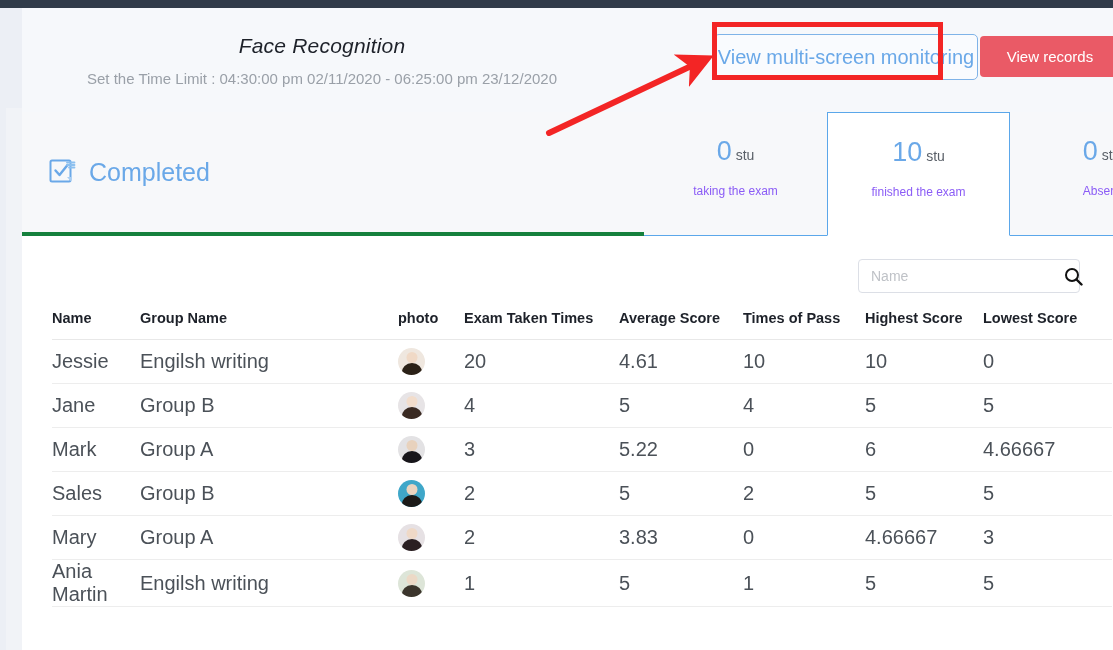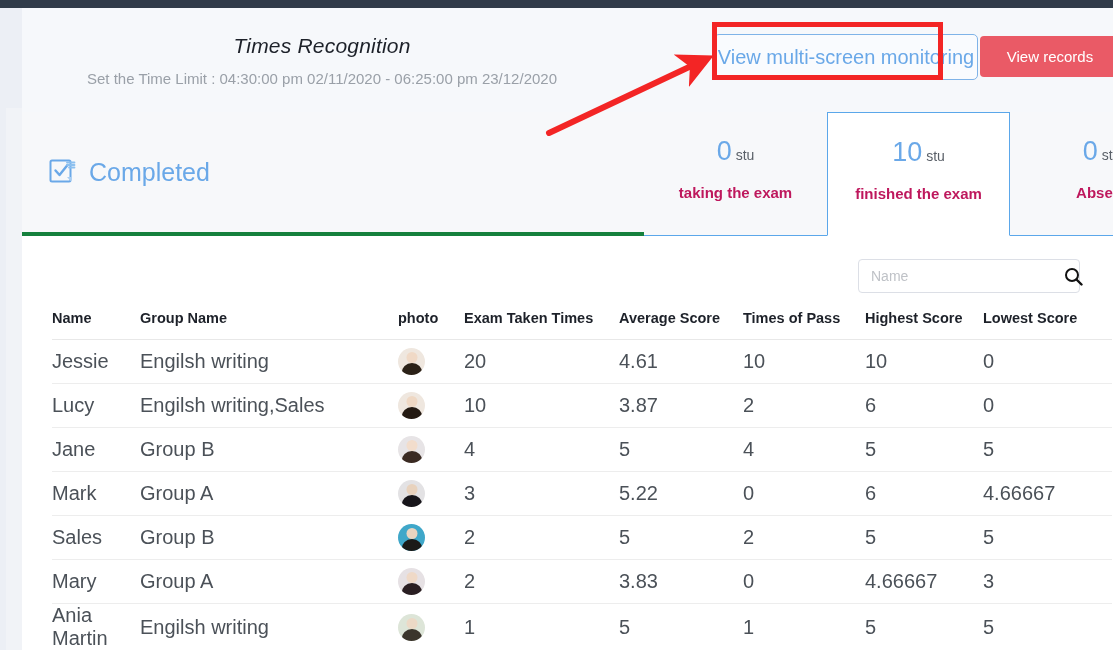--- a/index.html
+++ b/index.html
@@ -97,21 +97,21 @@
     padding-top: 26px;
   }
   .stat-cell.active {
     background: #ffffff;
     border: 1px solid #5ba7ea;
     border-bottom: 1px solid #ffffff;
     position: relative; z-index: 2;
   }
   .stat-cell .num { font-size: 27px; color: #6aa8e8; line-height: 1; }
   .stat-cell .unit { font-size: 14px; color: #5a6068; margin-left: 4px; }
-  .stat-cell .cap { font-size: 15px; color: #be185d; margin-top: 19px; font-weight: bold; }
+  .stat-cell .cap { font-size: 12px; color: #8b5cf6; margin-top: 19px; }
   .stats-tail {
     flex: 1 1 auto;
     background: #f7f8fa;
     border-bottom: 1px solid #5ba7ea;
   }
 
   
   .search-wrap {
     position: absolute; left: 836px; top: 147px; width: 222px; height: 34px;
     border: 1px solid #dcdfe6; border-radius: 4px;
@@ -174,21 +174,21 @@
 <body>
 
 <div id="root">
 
   <div class="topbar"></div>
   <div class="left-gutter">
     <div class="left-gutter-inner"></div>
   </div>
 
   <div class="header">
-    <div class="title">Times Recognition</div>
+    <div class="title">Face Recognition</div>
     <div class="subtitle">Set the Time Limit : 04:30:00 pm 02/11/2020 - 06:25:00 pm 23/12/2020</div>
 
     <button class="btn-ghost">View multi-screen monitoring</button>
 
     <button class="btn-danger">View records</button>
   </div>
 
   <div class="card">
 
     <div class="stats">
@@ -262,35 +262,20 @@
          <i class="head" style="background:#f0d9c6"></i>
        </span>
      </td>
             <td class="c-taken">20</td>
             <td class="c-avg">4.61</td>
             <td class="c-pass">10</td>
             <td class="c-high">10</td>
             <td class="c-low">0</td>
           </tr>
           <tr>
-            <td class="c-name">Lucy</td>
-            <td class="c-group">Engilsh writing,Sales</td>
-            <td class="c-photo">
-       <span class="avatar" style="background:#efe7df">
-         <i class="body" style="background:#241a12"></i>
-         <i class="head" style="background:#efd8c4"></i>
-       </span>
-     </td>
-            <td class="c-taken">10</td>
-            <td class="c-avg">3.87</td>
-            <td class="c-pass">2</td>
-            <td class="c-high">6</td>
-            <td class="c-low">0</td>
-          </tr>
-          <tr>
             <td class="c-name">Jane</td>
             <td class="c-group">Group B</td>
             <td class="c-photo">
        <span class="avatar" style="background:#e7e4e6">
          <i class="body" style="background:#3a2a22"></i>
          <i class="head" style="background:#f2ddcc"></i>
        </span>
      </td>
             <td class="c-taken">4</td>
             <td class="c-avg">5</td>

